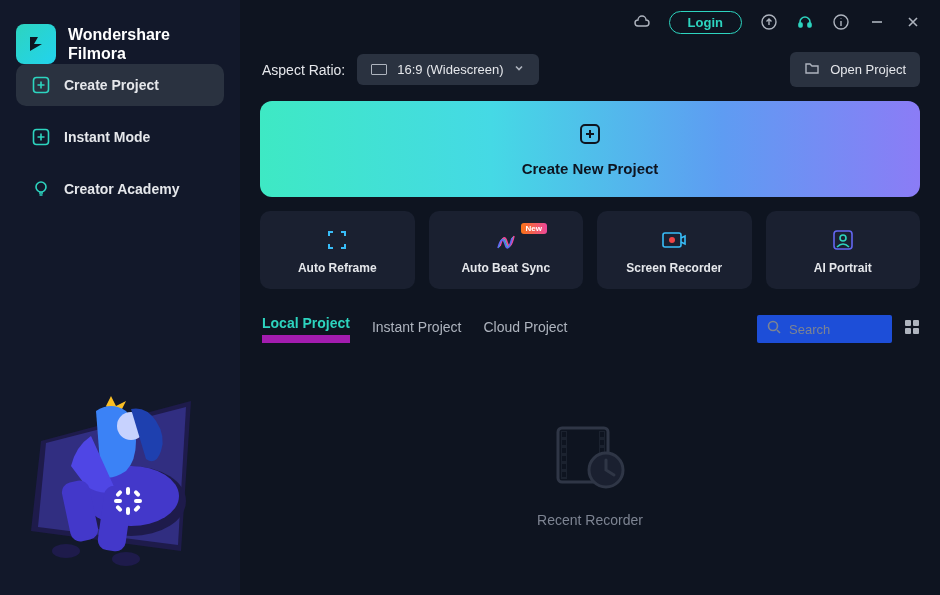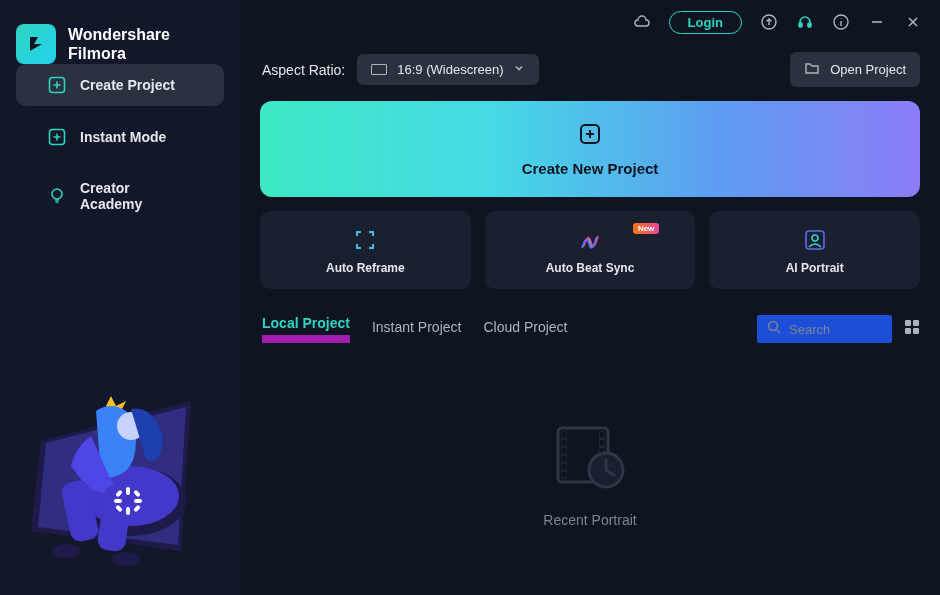--- a/index.html
+++ b/index.html
@@ -37,21 +37,21 @@
       display: flex;
       flex-direction: column;
       line-height: 1.2;
     }
     .brand-line1 { font-size: 16px; font-weight: 600; color: #fff; }
     .brand-line2 { font-size: 16px; font-weight: 600; color: #fff; }
     .nav-item {
       display: flex;
       align-items: center;
       gap: 14px;
-      padding: 12px 32px;
+      padding: 12px 16px;
       border-radius: 10px;
       cursor: pointer;
       font-size: 14px;
       font-weight: 600;
       color: #e5e7eb;
       margin-bottom: 10px;
     }
     .nav-item.active {
       background: #2a3240;
     }
@@ -421,20 +421,30 @@
         <svg width="26" height="22" viewBox="0 0 26 22" fill="none">
             <path d="M6 18 Q10 4 13 14 Q16 24 20 8" stroke="#2dd4bf" stroke-width="1.6"></path>
             <path d="M6 18 Q10 4 13 14 Q16 24 20 8" stroke="#ec4899" stroke-width="1.6" transform="translate(1,-1)"></path>
             <path d="M6 18 Q10 4 13 14 Q16 24 20 8" stroke="#6366f1" stroke-width="1.6" transform="translate(-1,1)"></path>
           </svg>
       </span>
       <span class="card-label">Auto Beat Sync</span>
     </div>
     <div class="card">
       <span class="card-icon">
+        <svg width="26" height="22" viewBox="0 0 26 22" fill="none" stroke="#38bdf8" stroke-width="1.6">
+            <rect x="2" y="4" width="18" height="14" rx="2"></rect>
+            <circle cx="11" cy="11" r="3" fill="#ef4444" stroke="none"></circle>
+            <path d="M20 9 L24 7 V15 L20 13"></path>
+          </svg>
+      </span>
+      <span class="card-label">Screen Recorder</span>
+    </div>
+    <div class="card">
+      <span class="card-icon">
         <svg width="22" height="22" viewBox="0 0 22 22" fill="none">
             <rect x="2" y="2" width="18" height="18" rx="3" stroke="#6366f1" stroke-width="1.6"></rect>
             <circle cx="11" cy="9" r="3" stroke="#2dd4bf" stroke-width="1.6"></circle>
             <path d="M5 18 Q11 12 17 18" stroke="#2dd4bf" stroke-width="1.6"></path>
           </svg>
       </span>
       <span class="card-label">AI Portrait</span>
     </div>
   </div>
 
@@ -478,16 +488,16 @@
         <rect x="50" y="12" width="4" height="5" fill="#0e1420"></rect>
           <rect x="50" y="20" width="4" height="5" fill="#0e1420"></rect>
           <rect x="50" y="28" width="4" height="5" fill="#0e1420"></rect>
           <rect x="50" y="36" width="4" height="5" fill="#0e1420"></rect>
           <rect x="50" y="44" width="4" height="5" fill="#0e1420"></rect>
           <rect x="50" y="52" width="4" height="5" fill="#0e1420"></rect>
         <circle cx="56" cy="50" r="17" fill="#1a2030" stroke="#2f3646" stroke-width="3"></circle>
         <path d="M56 40 V50 L64 55" stroke="#2f3646" stroke-width="3" fill="none" stroke-linecap="round"></path>
       </svg>
     </div>
-    <span class="recent-label">Recent Portrait</span>
+    <span class="recent-label">Recent Recorder</span>
   </div>
 
 </div>
 
 </body></html>

